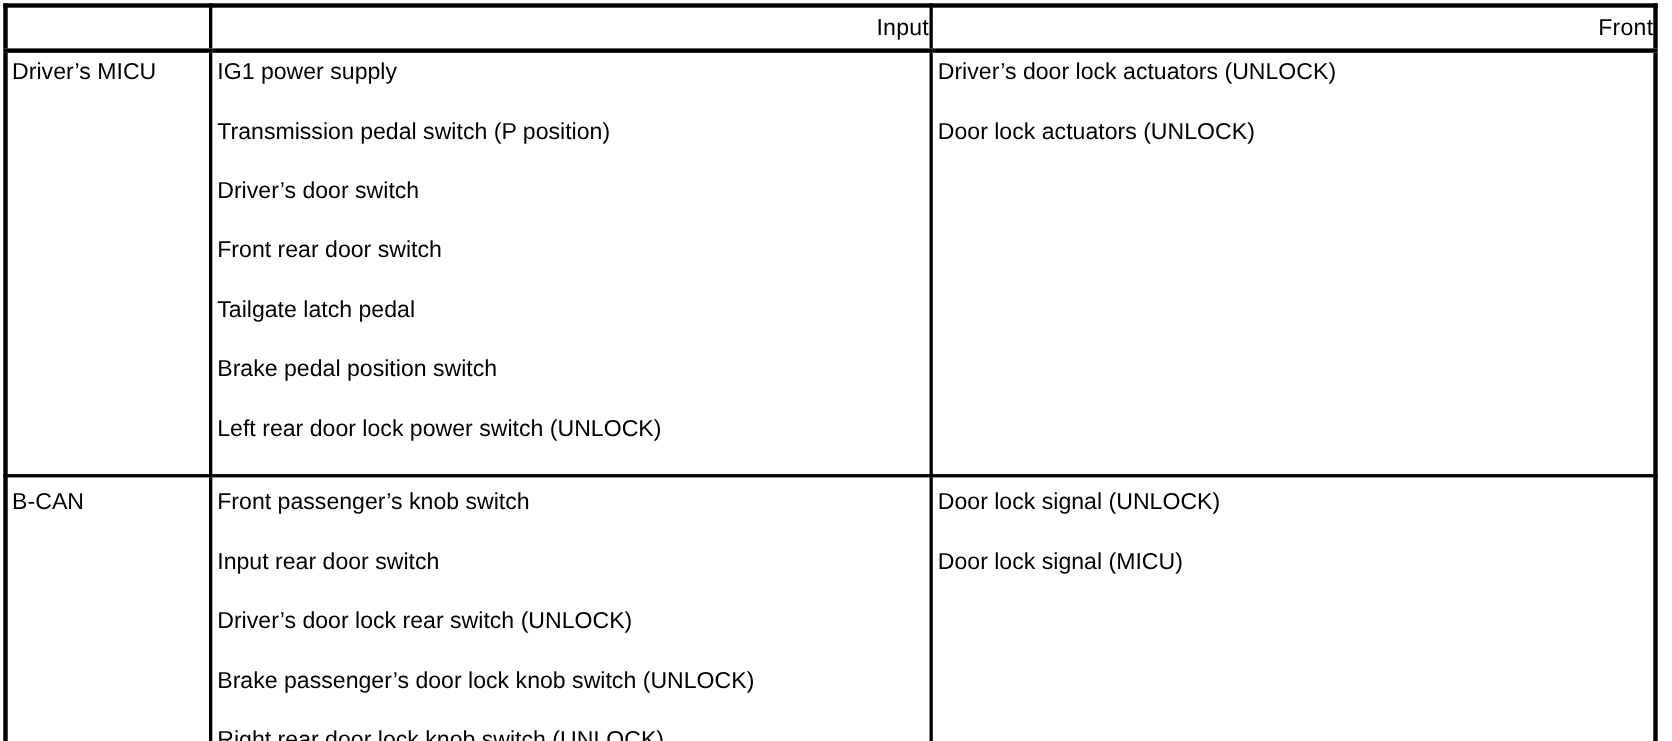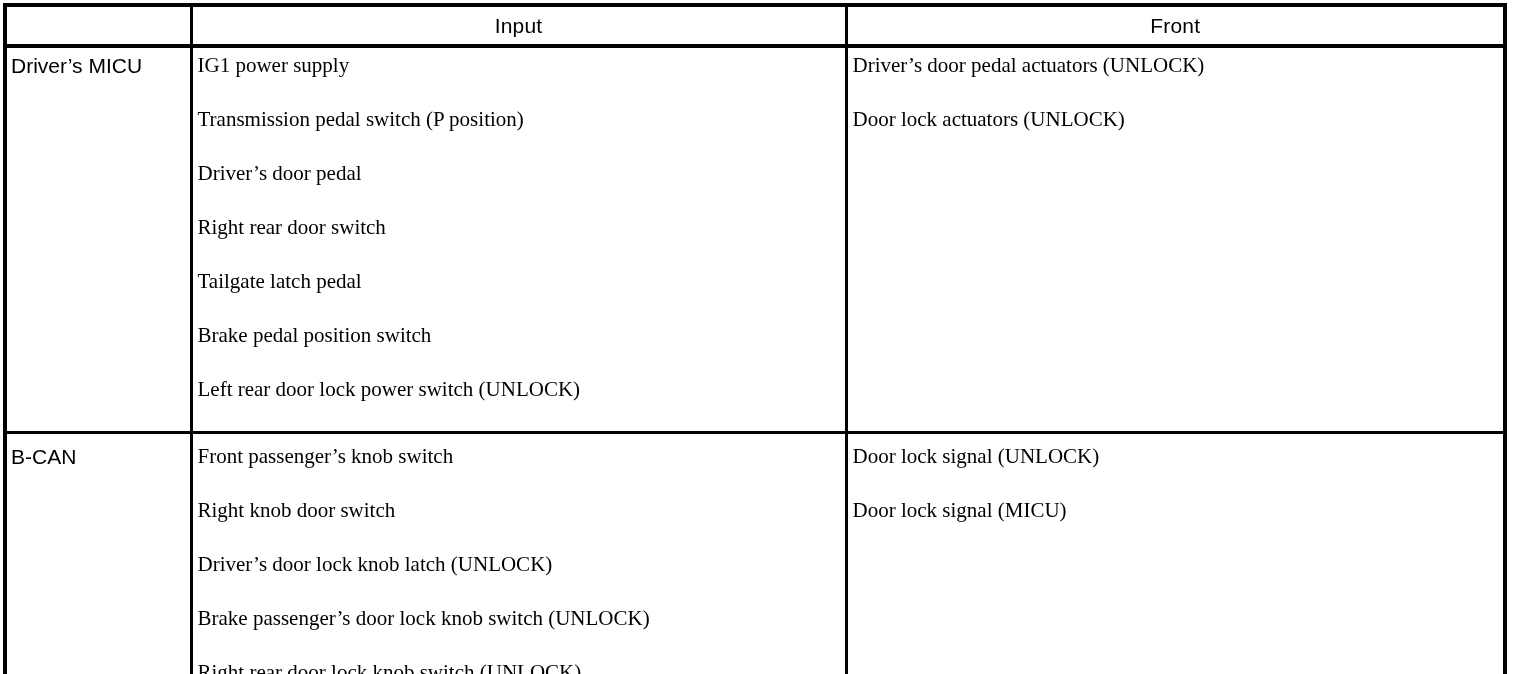--- a/index.html
+++ b/index.html
@@ -29,38 +29,37 @@
   }
   .io-table th,
   .io-table td {
     border: 3px solid #000000;
     font-size: 21px;
     font-weight: 400;
     padding: 0;
   }
   .io-table thead th {
     height: 37px;
-    text-align: center;
+    text-align: right;
     vertical-align: middle;
     border-bottom: 4px solid #000000;
     letter-spacing: 0.2px;
   }
   .io-table tbody td {
     vertical-align: top;
   }
   tr.row-micu { height: 361px; }
   tr.row-micu td { padding: 5px 2px 0 4px; }
   tr.row-bcan td { padding: 10px 2px 0 4px; }
   td.items-cell { padding-left: 5px !important; }
   .cell-item {
     height: 54px;
     line-height: 25px;
     white-space: nowrap;
     overflow: visible;
-    font-family: Liberation Serif, serif;
   }
   .row-label-text {
     line-height: 25px;
     white-space: nowrap;
   }
 </style>
 </head>
 <body>
 
 <table class="io-table">
@@ -77,39 +76,39 @@
     </tr>
   </thead>
   <tbody>
     <tr class="row-micu">
       <td>
         <div class="row-label-text">Driver’s MICU</div>
       </td>
       <td class="items-cell">
           <div class="cell-item">IG1 power supply</div>
           <div class="cell-item">Transmission pedal switch (P position)</div>
-          <div class="cell-item">Driver’s door pedal</div>
-          <div class="cell-item">Right rear door switch</div>
+          <div class="cell-item">Driver’s door switch</div>
+          <div class="cell-item">Front rear door switch</div>
           <div class="cell-item">Tailgate latch pedal</div>
           <div class="cell-item">Brake pedal position switch</div>
           <div class="cell-item">Left rear door lock power switch (UNLOCK)</div>
         </td>
       <td class="items-cell">
-          <div class="cell-item">Driver’s door pedal actuators (UNLOCK)</div>
+          <div class="cell-item">Driver’s door lock actuators (UNLOCK)</div>
           <div class="cell-item">Door lock actuators (UNLOCK)</div>
         </td>
     </tr>
     <tr class="row-bcan">
       <td>
         <div class="row-label-text">B-CAN</div>
       </td>
       <td class="items-cell">
           <div class="cell-item">Front passenger’s knob switch</div>
-          <div class="cell-item">Right knob door switch</div>
-          <div class="cell-item">Driver’s door lock knob latch (UNLOCK)</div>
+          <div class="cell-item">Input rear door switch</div>
+          <div class="cell-item">Driver’s door lock rear switch (UNLOCK)</div>
           <div class="cell-item">Brake passenger’s door lock knob switch (UNLOCK)</div>
           <div class="cell-item">Right rear door lock knob switch (UNLOCK)</div>
         </td>
       <td class="items-cell">
           <div class="cell-item">Door lock signal (UNLOCK)</div>
           <div class="cell-item">Door lock signal (MICU)</div>
         </td>
     </tr>
   </tbody>
 </table>

